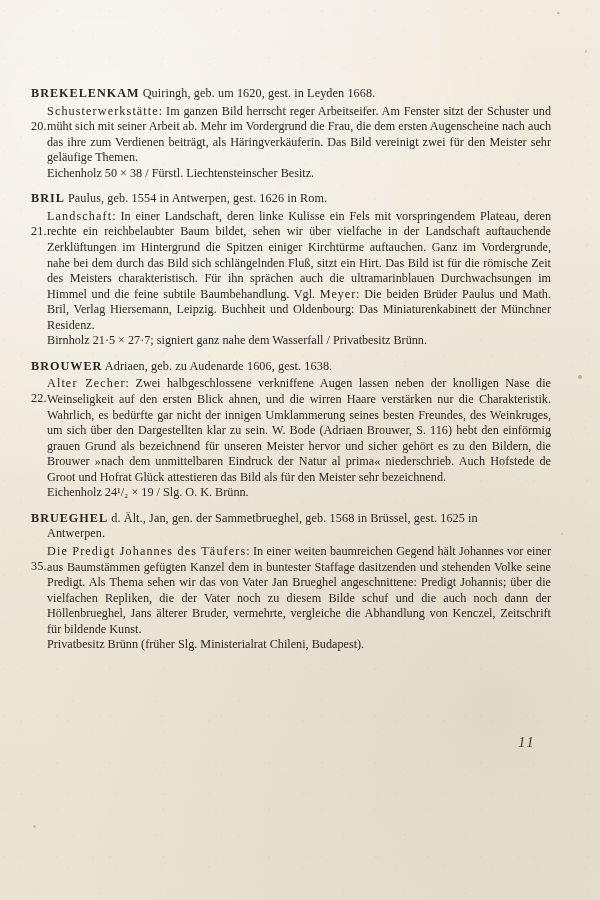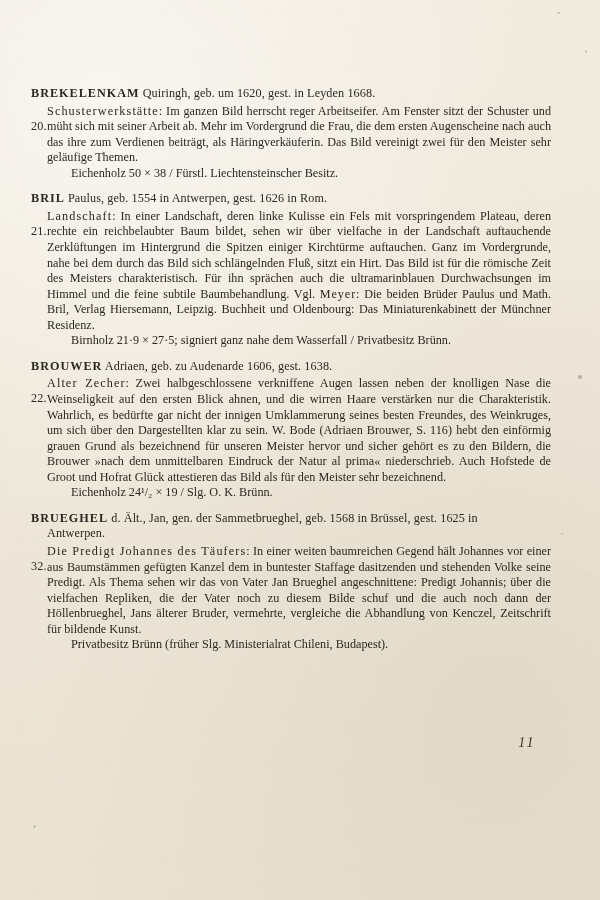--- a/index.html
+++ b/index.html
@@ -94,21 +94,21 @@
     letter-spacing: 1.1px;
   }
   .entry .emph { letter-spacing: .9px; }
 
   .entry p {
     margin: 0;
     text-align: justify;
     text-justify: inter-word;
     font-family: Liberation Serif, serif;
   }
-  .entry p.phys { text-align: left; margin-top: 0; margin-left: 24px; }
+  .entry p.phys { text-align: left; margin-top: 0; }
   .gap-md { height: 10px; }
 
   .folio {
     position: absolute;
     right: 64px;
     top: 735px;
     font-size: 14px;
     letter-spacing: 2.4px;
     color: #3a352d;
     font-style: italic;
@@ -143,21 +143,21 @@
     <div class="gap-md"></div>
 
     <div class="block">
       <div class="artist-head">
         <span class="surname">BRIL</span>
         <span>Paulus, geb. 1554 in Antwerpen, gest. 1626 in Rom.</span>
       </div>
       <div class="entry">
         <span class="num">21.</span>
         <p><span class="title">Landschaft</span><span>: In einer Landschaft, deren linke Kulisse ein Fels mit vorspringendem Plateau, deren rechte ein reichbelaubter Baum bildet, sehen wir über vielfache in der Landschaft auftauchende Zerklüftungen im Hintergrund die Spitzen einiger Kirchtürme auftauchen. Ganz im Vordergrunde, nahe bei dem durch das Bild sich schlängelnden Fluß, sitzt ein Hirt. Das Bild ist für die römische Zeit des Meisters charakteristisch. Für ihn sprächen auch die ultramarinblauen Durchwachsungen im Himmel und die feine subtile Baumbehandlung. Vgl. </span><span class="emph">Meyer</span><span>: Die beiden Brüder Paulus und Math. Bril, Verlag Hiersemann, Leipzig. Buchheit und Oldenbourg: Das Miniaturenkabinett der Münchner Residenz.</span></p>
-        <p class="phys">Birnholz 21·9 × 27·5; signiert ganz nahe dem Wasserfall / Privatbesitz Brünn.</p>
+        <p class="phys">Birnholz 21·5 × 27·7; signiert ganz nahe dem Wasserfall / Privatbesitz Brünn.</p>
       </div>
     </div>
 
     <div class="gap-md"></div>
 
     <div class="block">
       <div class="artist-head">
         <span class="surname">BROUWER</span>
         <span>Adriaen, geb. zu Audenarde 1606, gest. 1638.</span>
       </div>
@@ -170,21 +170,21 @@
 
     <div class="gap-md"></div>
 
     <div class="block">
       <div class="artist-head">
         <span class="surname">BRUEGHEL</span>
         <span>d. Ält., Jan, gen. der Sammetbrueghel, geb. 1568 in Brüssel, gest. 1625 in</span>
         <span class="cont">Antwerpen.</span>
       </div>
       <div class="entry">
-        <span class="num">32.</span>
+        <span class="num">35.</span>
         <p><span class="title">Die Predigt Johannes des Täufers</span><span>: In einer weiten baumreichen Gegend hält Johannes vor einer aus Baumstämmen gefügten Kanzel dem in buntester Staffage dasitzenden und stehenden Volke seine Predigt. Als Thema sehen wir das von Vater Jan Brueghel angeschnittene: Predigt Johannis; über die vielfachen Repliken, die der Vater noch zu diesem Bilde schuf und die auch noch dann der Höllenbrueghel, Jans älterer Bruder, vermehrte, vergleiche die Abhandlung von Kenczel, Zeitschrift für bildende Kunst.</span></p>
         <p class="phys">Privatbesitz Brünn (früher Slg. Ministerialrat Chileni, Budapest).</p>
       </div>
     </div>
 
   </div>
 
   <div class="folio">11</div>
 
 </div>

